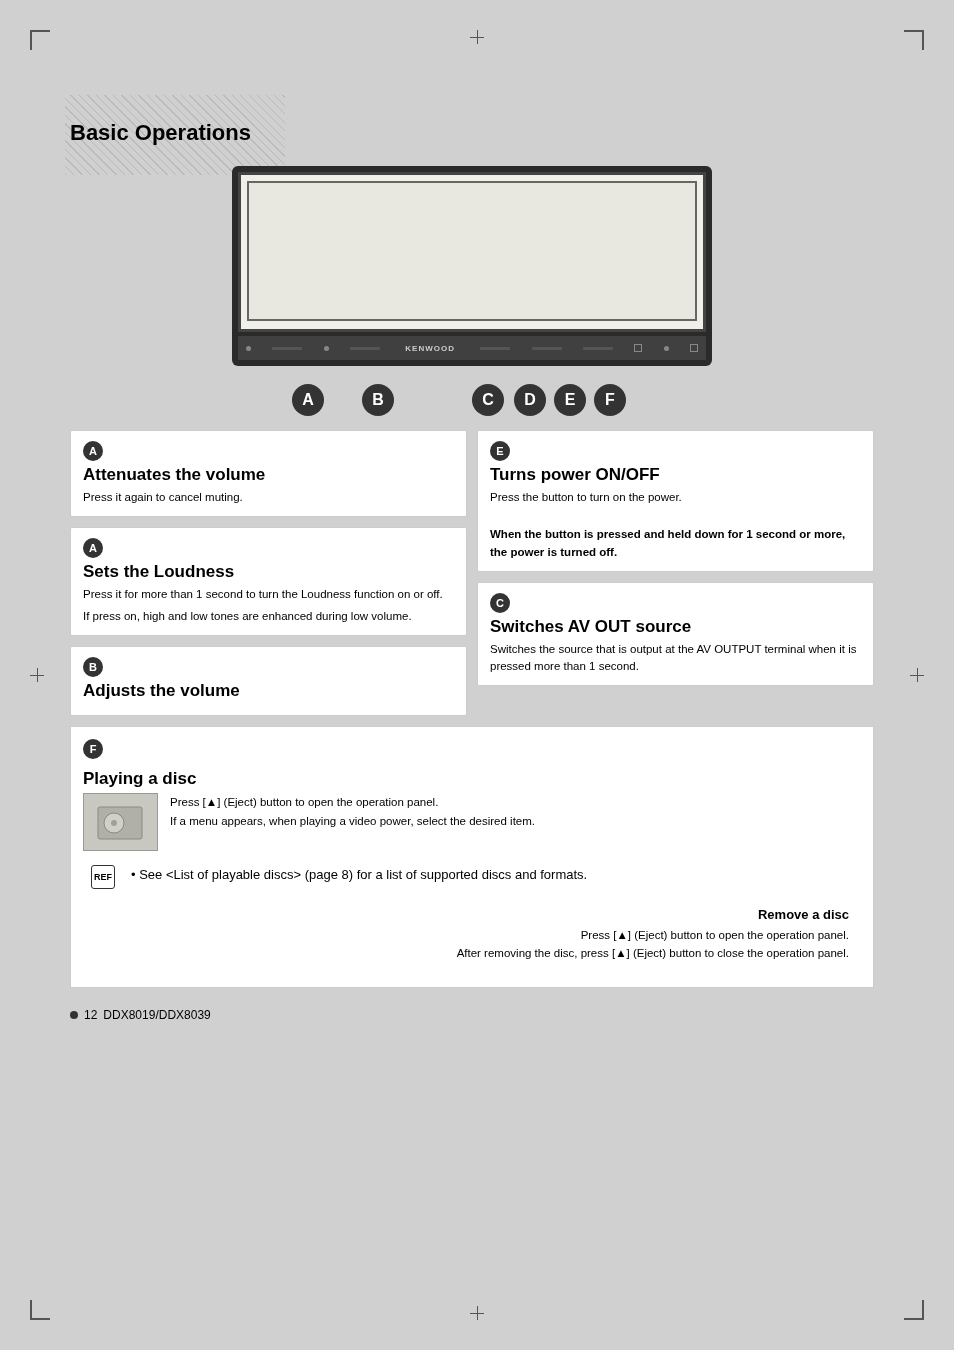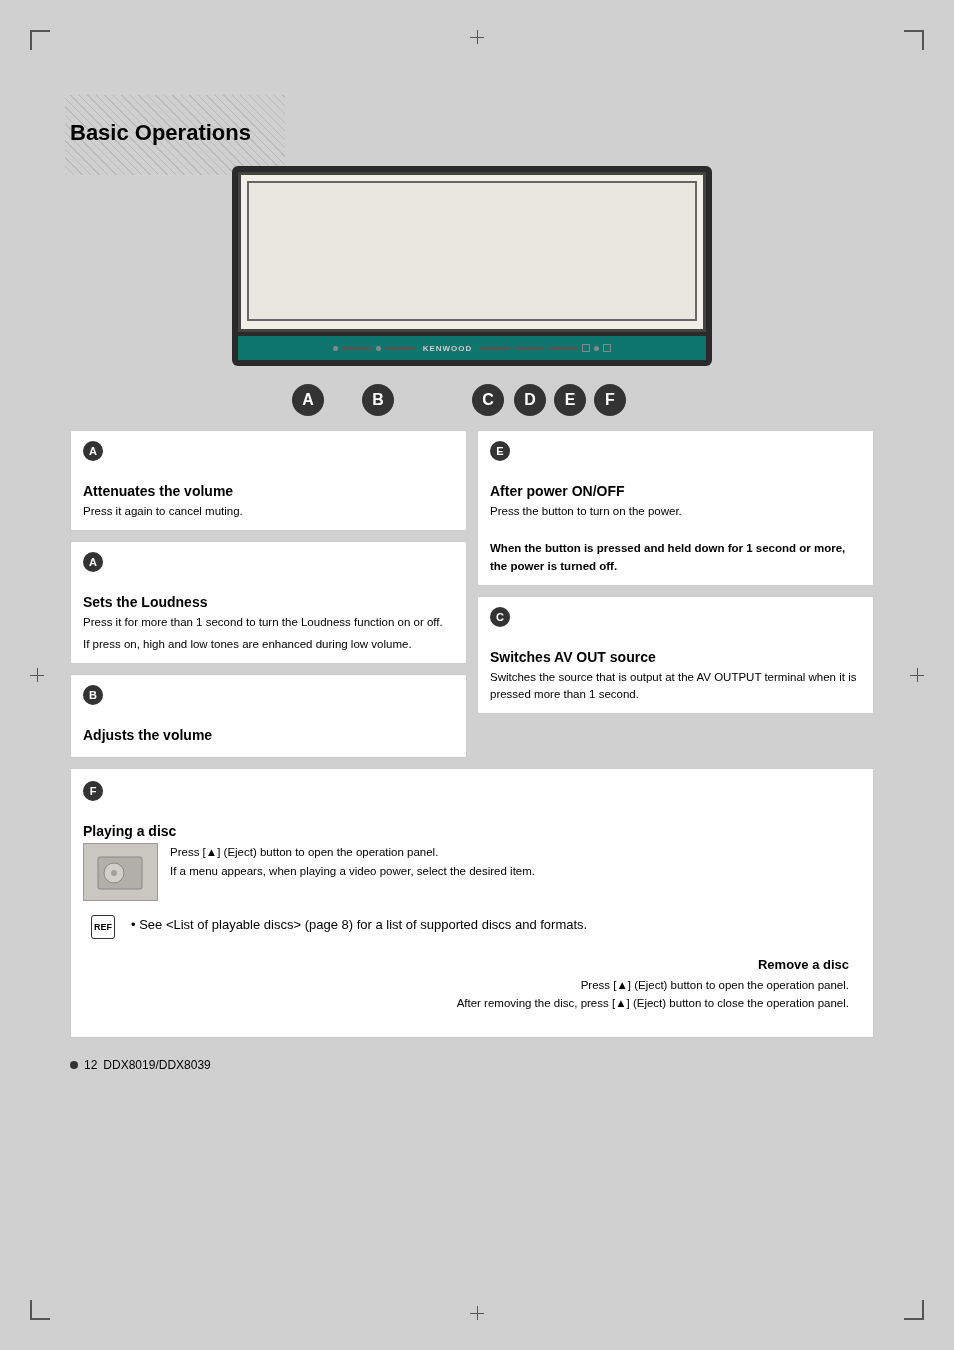--- a/index.html
+++ b/index.html
@@ -119,25 +119,25 @@
       position: relative;
       margin-bottom: 4px;
     }
     .device-screen-inner {
       background: #e8e8e0;
       border: 2px solid #666;
       margin: 6px;
       height: 140px;
     }
     .device-controls {
-      background: #0f766e;
+      background: #404040;
       height: 24px;
       display: flex;
       align-items: center;
-      justify-content: center;
+      justify-content: space-between;
       gap: 4px;
       padding: 0 8px;
       font-size: 7px;
       color: #aaa;
     }
     .control-dot {
       width: 5px;
       height: 5px;
       border-radius: 50%;
       background: #888;
@@ -183,23 +183,22 @@
       height: 20px;
       border-radius: 50%;
       background: #333;
       color: #fff;
       font-weight: bold;
       font-size: 11px;
       margin-bottom: 4px;
     }
     .desc-title {
       font-weight: bold;
-      font-size: 14px;
+      font-size: 17px;
       margin-bottom: 4px;
-      margin-top: 18px;
     }
     .desc-text {
       font-size: 11.5px;
       line-height: 1.5;
     }
 
     
     .playing-disc {
       background: #fff;
       border: 1px solid #ccc;
@@ -371,21 +370,21 @@
       <div class="desc-box">
         <div class="badge">B</div>
         <div class="desc-title">Adjusts the volume</div>
       </div>
     </div>
 
     <div style="display:flex; flex-direction:column; gap:10px;">
 
       <div class="desc-box">
         <div class="badge">E</div>
-        <div class="desc-title">After power ON/OFF</div>
+        <div class="desc-title">Turns power ON/OFF</div>
         <div class="desc-text">Press the button to turn on the power.</div>
         <div class="desc-text" style="margin-top:20px;font-weight:bold;">When the button is pressed and held down for 1 second or more, the power is turned off.</div>
       </div>
 
       <div class="desc-box">
         <div class="badge">C</div>
         <div class="desc-title">Switches AV OUT source</div>
         <div class="desc-text">Switches the source that is output at the AV OUTPUT terminal when it is pressed more than 1 second.</div>
       </div>
     </div>

